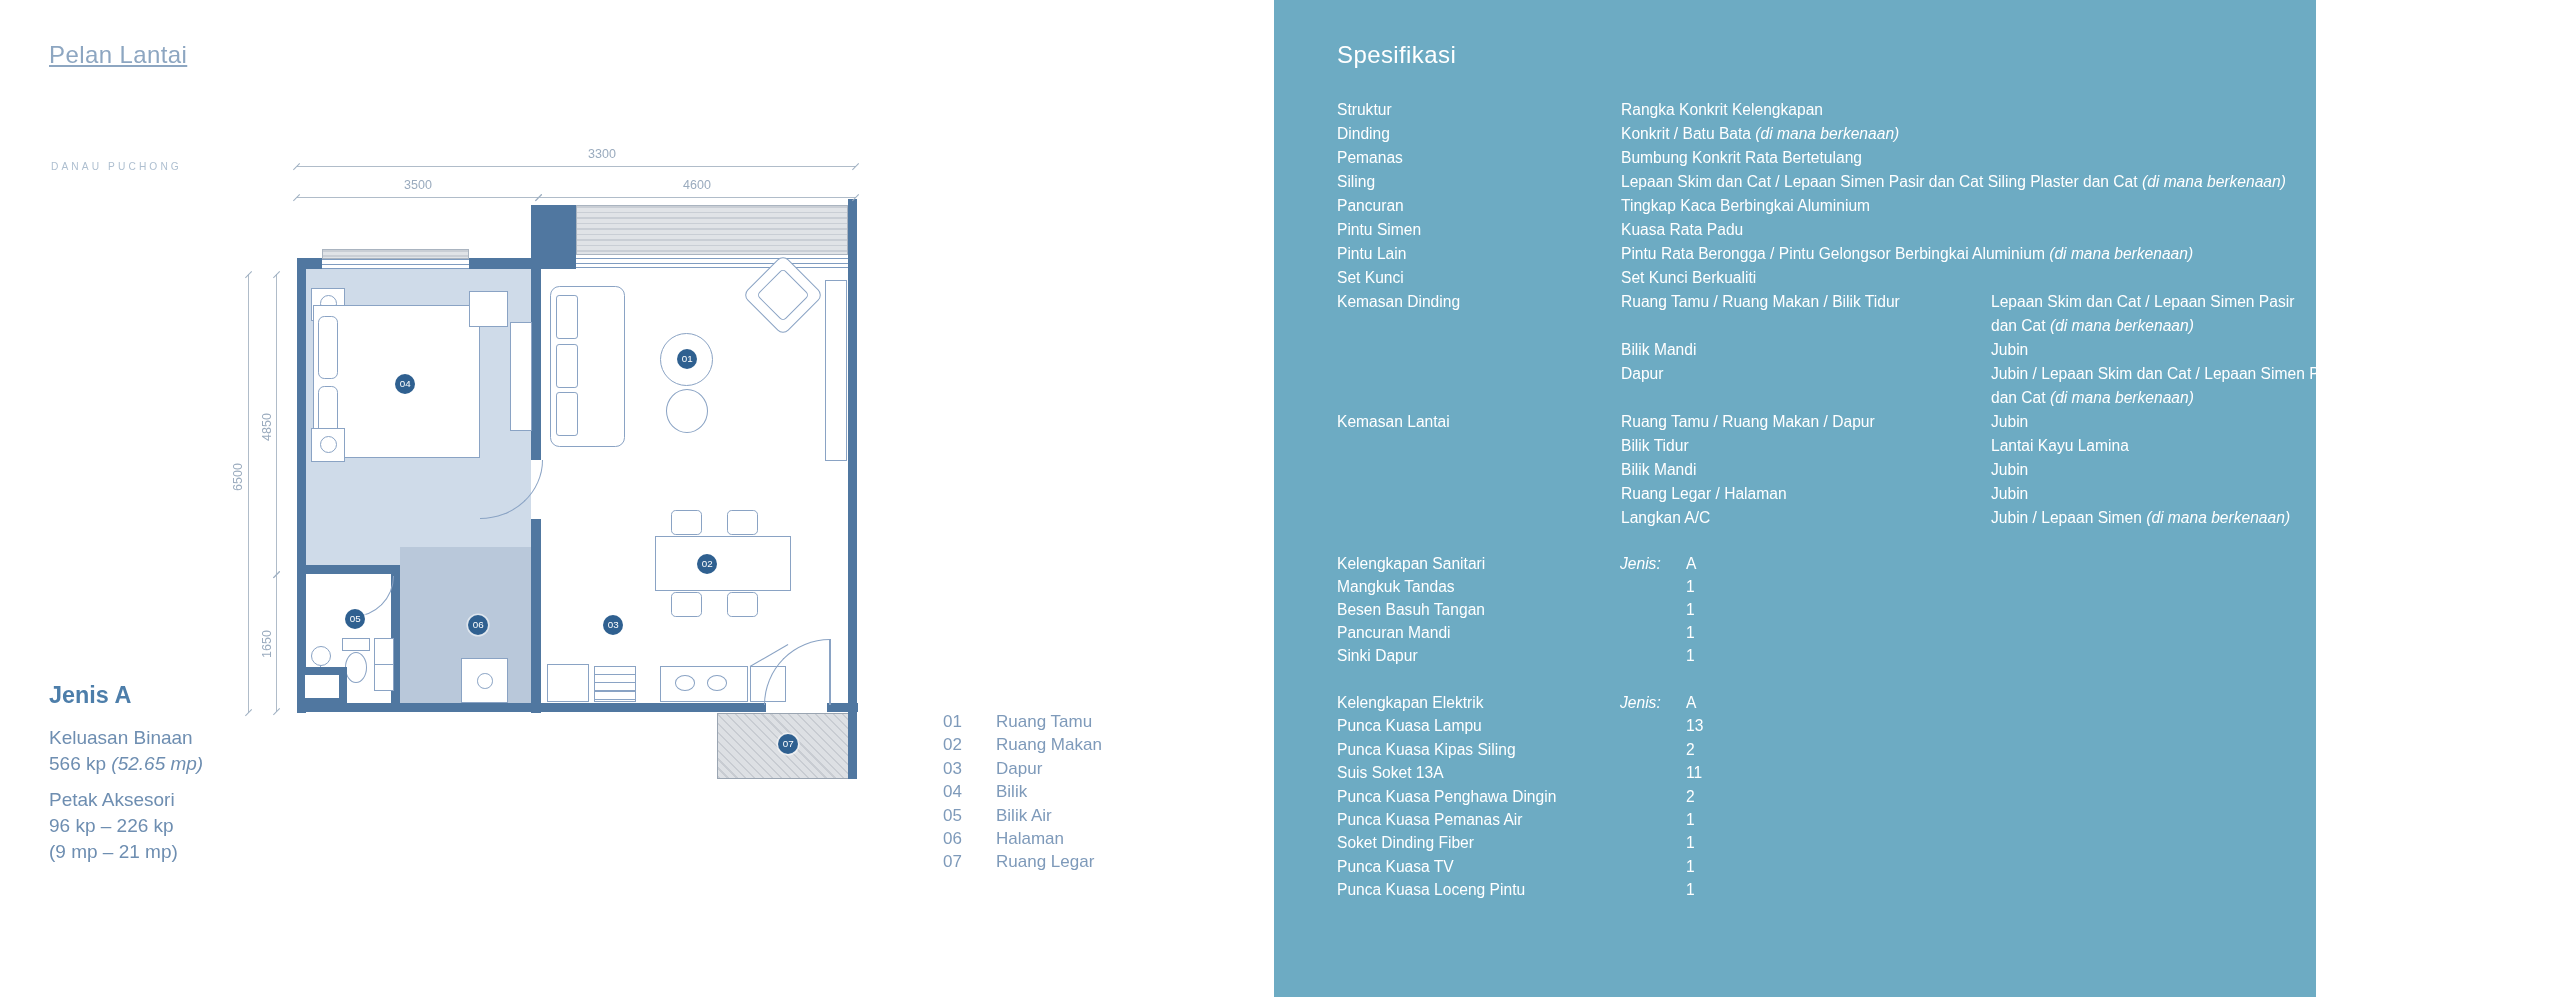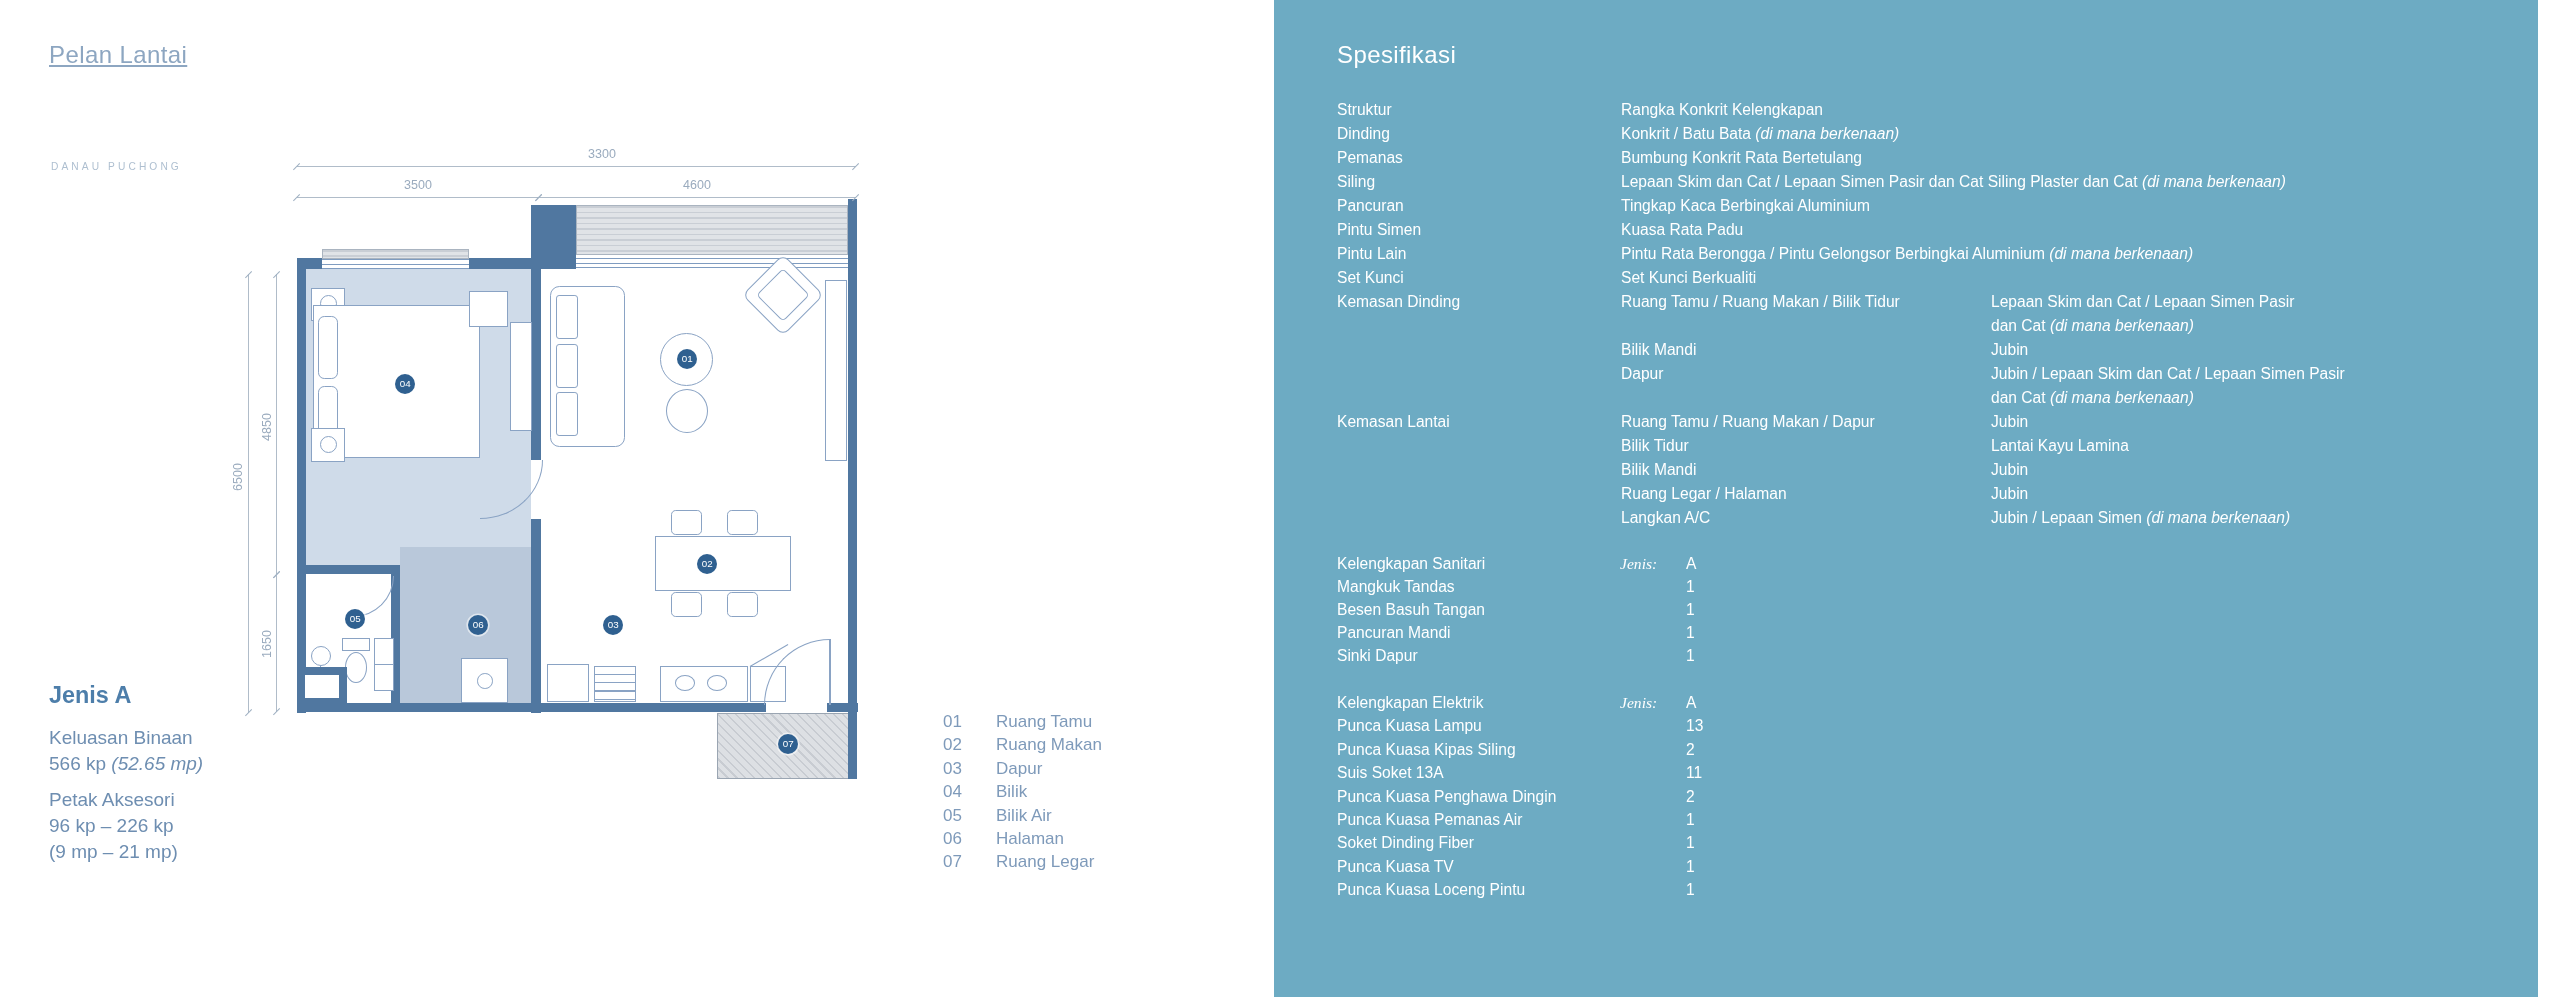--- a/index.html
+++ b/index.html
@@ -36,30 +36,30 @@
   .vdim{position:absolute;width:0;border-left:0.8px solid #b0bcc9;}
   .hdim::before,.hdim::after{content:"";position:absolute;width:9.4px;height:0;border-top:0.8px solid #9fb0c2;transform:rotate(-45deg);top:-0.8px;}
   .hdim::before{left:-4.7px;}.hdim::after{right:-4.7px;}
   .vdim::before,.vdim::after{content:"";position:absolute;width:9.4px;height:0;border-top:0.8px solid #9fb0c2;transform:rotate(-45deg);left:-4.7px;}
   .vdim::before{top:0;}.vdim::after{bottom:0;}
   .dimlab{position:absolute;width:50px;text-align:center;font-size:12.5px;color:#9aabbe;}
   .dimlab.v{transform:rotate(-90deg);}
   .thinline{position:absolute;background:#8aa3c4;}
 
   
-  .panel{position:absolute;left:1274px;top:0;width:1264px;height:997px;background:#6dabc3;color:#fff;}
+  .panel{position:absolute;left:1274px;top:0;width:1042px;height:997px;background:#6dabc3;color:#fff;}
   .panel-title{position:absolute;left:63px;top:41px;font-size:24px;color:#fff;letter-spacing:0.4px;}
   .spec-block{position:absolute;left:63px;font-size:15.6px;color:#fff;}
   .srow{position:relative;height:24px;line-height:24px;white-space:nowrap;}
   .srow29{position:relative;height:23px;line-height:23px;white-space:nowrap;}
   .srow30{position:relative;height:23.4px;line-height:23.4px;white-space:nowrap;}
   .c1{position:absolute;left:0;}
   .c2{position:absolute;left:284px;}
   .c3{position:absolute;left:654px;}
-  .cj{position:absolute;left:283px;font-style:italic;font-family:Liberation Serif, serif;}
+  .cj{position:absolute;left:283px;font-style:italic;}
   .cq{position:absolute;left:349px;}
   .it{}
 </style>
 </head>
 <body>
 
 <div class="page-title">Pelan Lantai</div>
 <div class="watermark">DANAU PUCHONG</div>
 
 <div>

